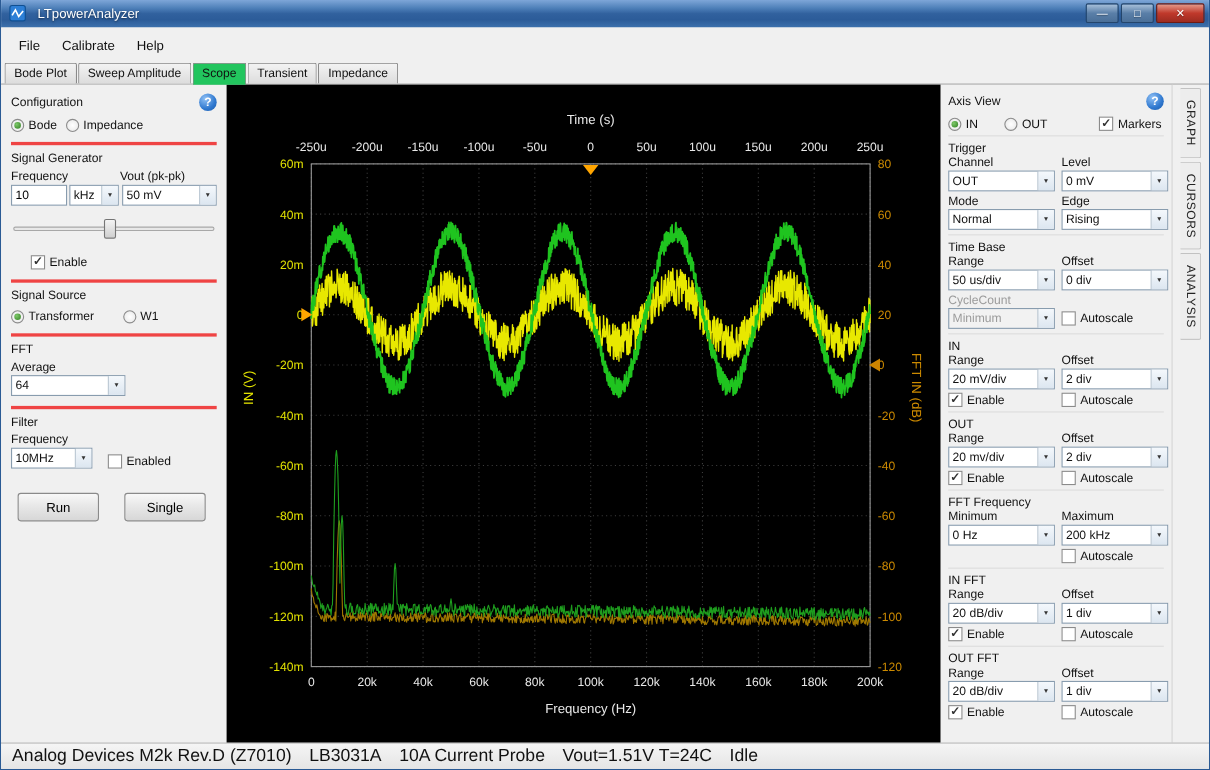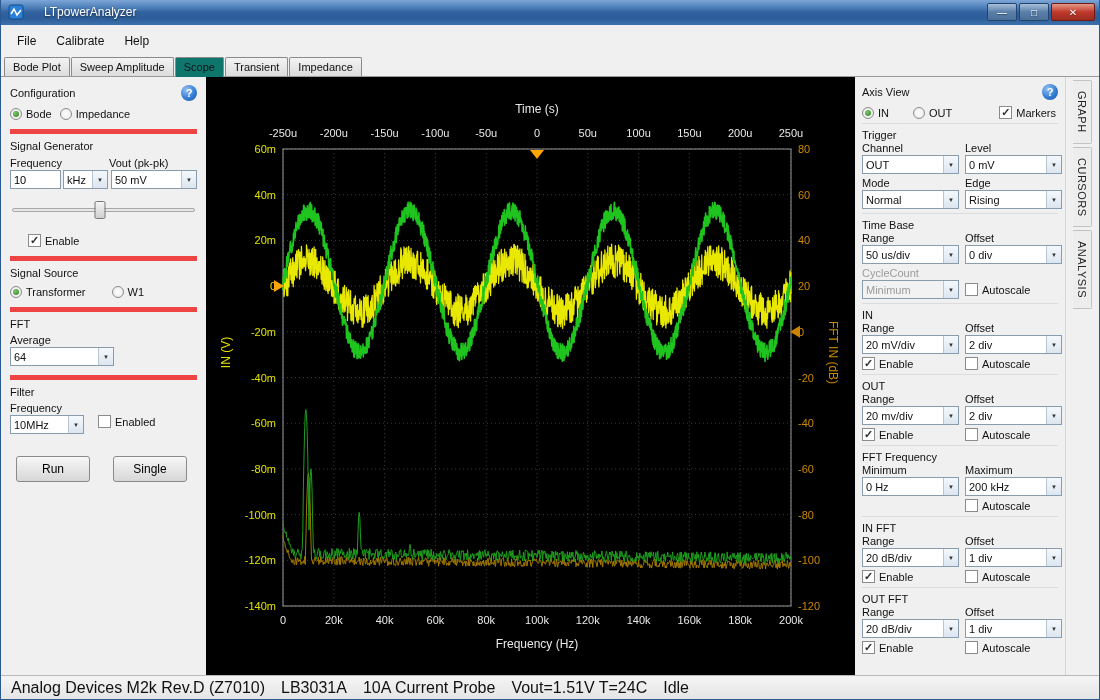--- a/index.html
+++ b/index.html
@@ -1,29 +1,29 @@
 <!DOCTYPE html>
 <html><head>
 <meta charset="utf-8">
 <style>
 *{box-sizing:border-box;margin:0;padding:0}
 html,body{width:1100px;height:700px;overflow:hidden}
 body{font-family:"Liberation Sans",sans-serif;font-size:11px;color:#111;background:#fff}
 .window{width:1100px;height:700px;display:flex;flex-direction:column;border-left:1px solid #2a5a94;border-right:1px solid #2a5a94;border-bottom:1px solid #2a5a94;background:#f0f0f0}
-.titlebar{height:26px;display:flex;align-items:center;gap:20px;padding:0 4px 0 7px;background:linear-gradient(180deg,#7ea6d8 0%,#4d7fb8 30%,#31619e 50%,#2c5c99 72%,#3d71ad 100%)}
+.titlebar{height:26px;display:flex;align-items:center;gap:10px;padding:0 4px 0 7px;background:linear-gradient(180deg,#7ea6d8 0%,#4d7fb8 30%,#31619e 50%,#2c5c99 72%,#3d71ad 100%)}
 .title-text{color:#fff;font-size:12px;text-shadow:0 1px 2px rgba(0,0,0,.55);flex:1}
 .app-icon{width:16px;height:16px;display:flex}
 .win-buttons{display:flex;gap:2px}
 .winbtn{width:30px;height:18px;display:flex;align-items:center;justify-content:center;font-size:10px;color:#fff;background:linear-gradient(#a8c0da,#5a7fa8 50%,#4a6f98);border:1px solid #24456b;border-radius:2px;cursor:pointer;text-shadow:0 1px 1px rgba(0,0,0,.4)}
 .winbtn.close{width:44px;background:linear-gradient(#e59a8a,#c0392b 50%,#9c2b20);border-color:#6e1a12}
 .menubar{height:28px;display:flex;align-items:center;padding:16px 6px;background:#f0f0f0}
 .menu-item{padding:4px 10px;font-size:12px;cursor:pointer}
 .tabstrip{height:22px;display:flex;align-items:flex-end;padding:0 3px;background:#f0f0f0;border-bottom:1px solid #9a9a9a}
 .tab{padding:3px 8px;margin-right:1px;font-size:11px;background:linear-gradient(#f3f3f3,#dcdcdc);border:1px solid #8a8a8a;border-bottom:none;border-radius:2px 2px 0 0;cursor:pointer;white-space:nowrap}
-.tab.active{background:#0f766e;padding-bottom:4px;margin-bottom:-1px;position:relative;z-index:2}
+.tab.active{background:#22c55e;padding-bottom:4px;margin-bottom:-1px;position:relative;z-index:2}
 .main{display:flex;height:598px}
 .left-panel{width:205px;padding:8px 9px 0;background:#f0f0f0}
 .scope{width:649px;background:#000;position:relative}
 .right-panel{width:210px;padding:7px 7px 0;background:#f0f0f0}
 .side-strip{width:34px;background:#f0f0f0;border-left:1px solid #d5d5d5;display:flex;flex-direction:column;align-items:center;padding-top:3px;gap:3px}
 .side-tab{writing-mode:vertical-rl;font-size:11px;color:#222;padding:10px 3px;background:#ededed;border:1px solid #c2c2c2;border-left:none;border-radius:0 2px 2px 0;cursor:pointer;letter-spacing:.5px}
 .statusbar{height:25px;display:flex;align-items:center;padding:0 10px;background:linear-gradient(#f5f5f5,#e5e5e5);border-top:1px solid #b9b9b9;font-size:16px}
 .status-seg{margin-right:16px;white-space:nowrap}
 .sect-title{font-weight:normal;font-size:11px}
 .row-between{display:flex;align-items:center;justify-content:space-between}
@@ -39,32 +39,32 @@
 .combo-text{flex:1;padding:0 3px;font-size:11px;white-space:nowrap;overflow:hidden}
 .combo-btn{width:15px;align-self:stretch;border-left:1px solid #b9c6d2;background:linear-gradient(#f4f8fc,#dce6f0);display:flex;align-items:center;justify-content:center}
 .combo-btn::after{content:'\25BC';font-size:6px;color:#333}
 .combo.disabled{background:#f2f2f2}
 .combo.disabled .combo-text{color:#9b9b9b}
 .textfield{height:19px;border:1px solid #889cae;padding:0 3px;font-size:11px;font-family:Liberation Sans, sans-serif;background:#fff}
 .btn{width:74px;height:26px;font-size:12px;font-family:inherit;background:linear-gradient(#f8f8f8,#e8e8e8 45%,#d7d7d7);border:1px solid #8a8a8a;border-radius:3px;cursor:pointer}
 .slider{position:relative;height:22px;margin:10px 2px 0}
 .slider-track{position:absolute;left:0;right:0;top:9px;height:4px;background:#e8e8e8;border:1px solid #a8a8a8;border-radius:2px}
 .slider-thumb{position:absolute;top:2px;width:11px;height:18px;background:linear-gradient(#f4f4f4,#cfcfcf);border:1px solid #757575;border-radius:2px;transform:translateX(-50%);cursor:pointer}
-.lp-sect{margin-top:9px;padding-top:6px;border-top:5px solid #ef4444}
+.lp-sect{margin-top:9px;padding-top:6px;border-top:3px solid #ef4444}
 .lp-sect.first{margin-top:0;padding-top:0;border-top:none}
 .radio-row{display:flex;align-items:flex-start;margin-top:7px}
 .sg-labels{display:flex;margin-top:5px}
 .sg-labels .c1{width:99px}
 .sg-controls{display:flex;margin-top:1px}
 .tf-freq{width:51px}
 .combo-unit{width:45px;margin-left:2px}
 .combo-vout{width:86px;margin-left:3px}
 .enable-row{margin-top:13px;margin-left:18px}
 .fft-combo{width:104px;margin-top:1px}
-.filter-row{display:flex;align-items:flex-start;margin-top:1px}
+.filter-row{display:flex;align-items:flex-end;margin-top:1px}
 .combo-filter{width:74px}
 .btn-row{display:flex;gap:23px;margin-top:22px;padding:0 6px}
 .rp-sect{margin-top:4px;padding-top:5px;border-top:1px solid #dcdcdc}
 .rp-sect.first{margin-top:0;padding-top:0;border-top:none}
 .rp-grid{display:grid;grid-template-columns:97px 97px;column-gap:6px;row-gap:1px;align-items:center;margin-top:1px}
 .rp-grid.mt{margin-top:3px}
 .rp-grid .combo{width:100%}
 .axisview-row{display:flex;align-items:center;margin-top:6px;margin-bottom:2px}
 .axisview-row .opt2{margin-left:24px}
 .axisview-row .opt3{margin-left:auto;margin-right:2px}

